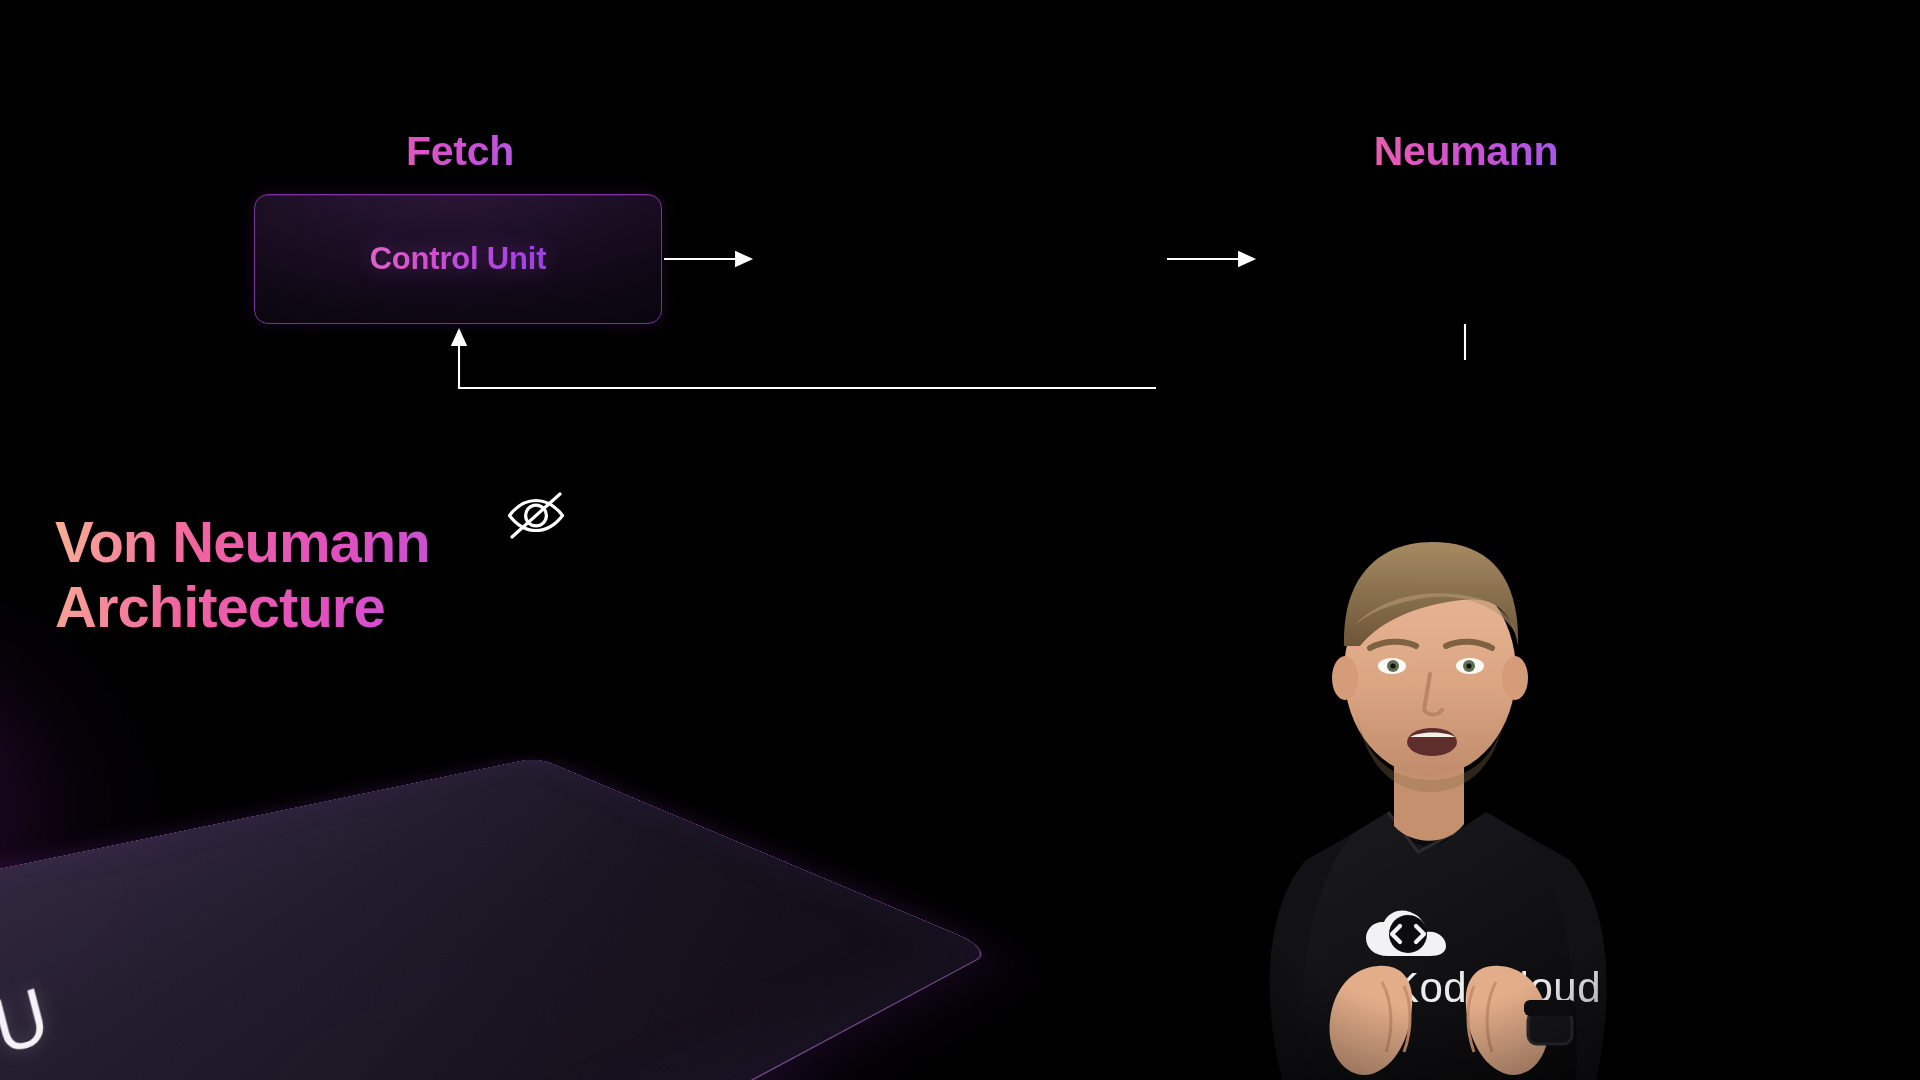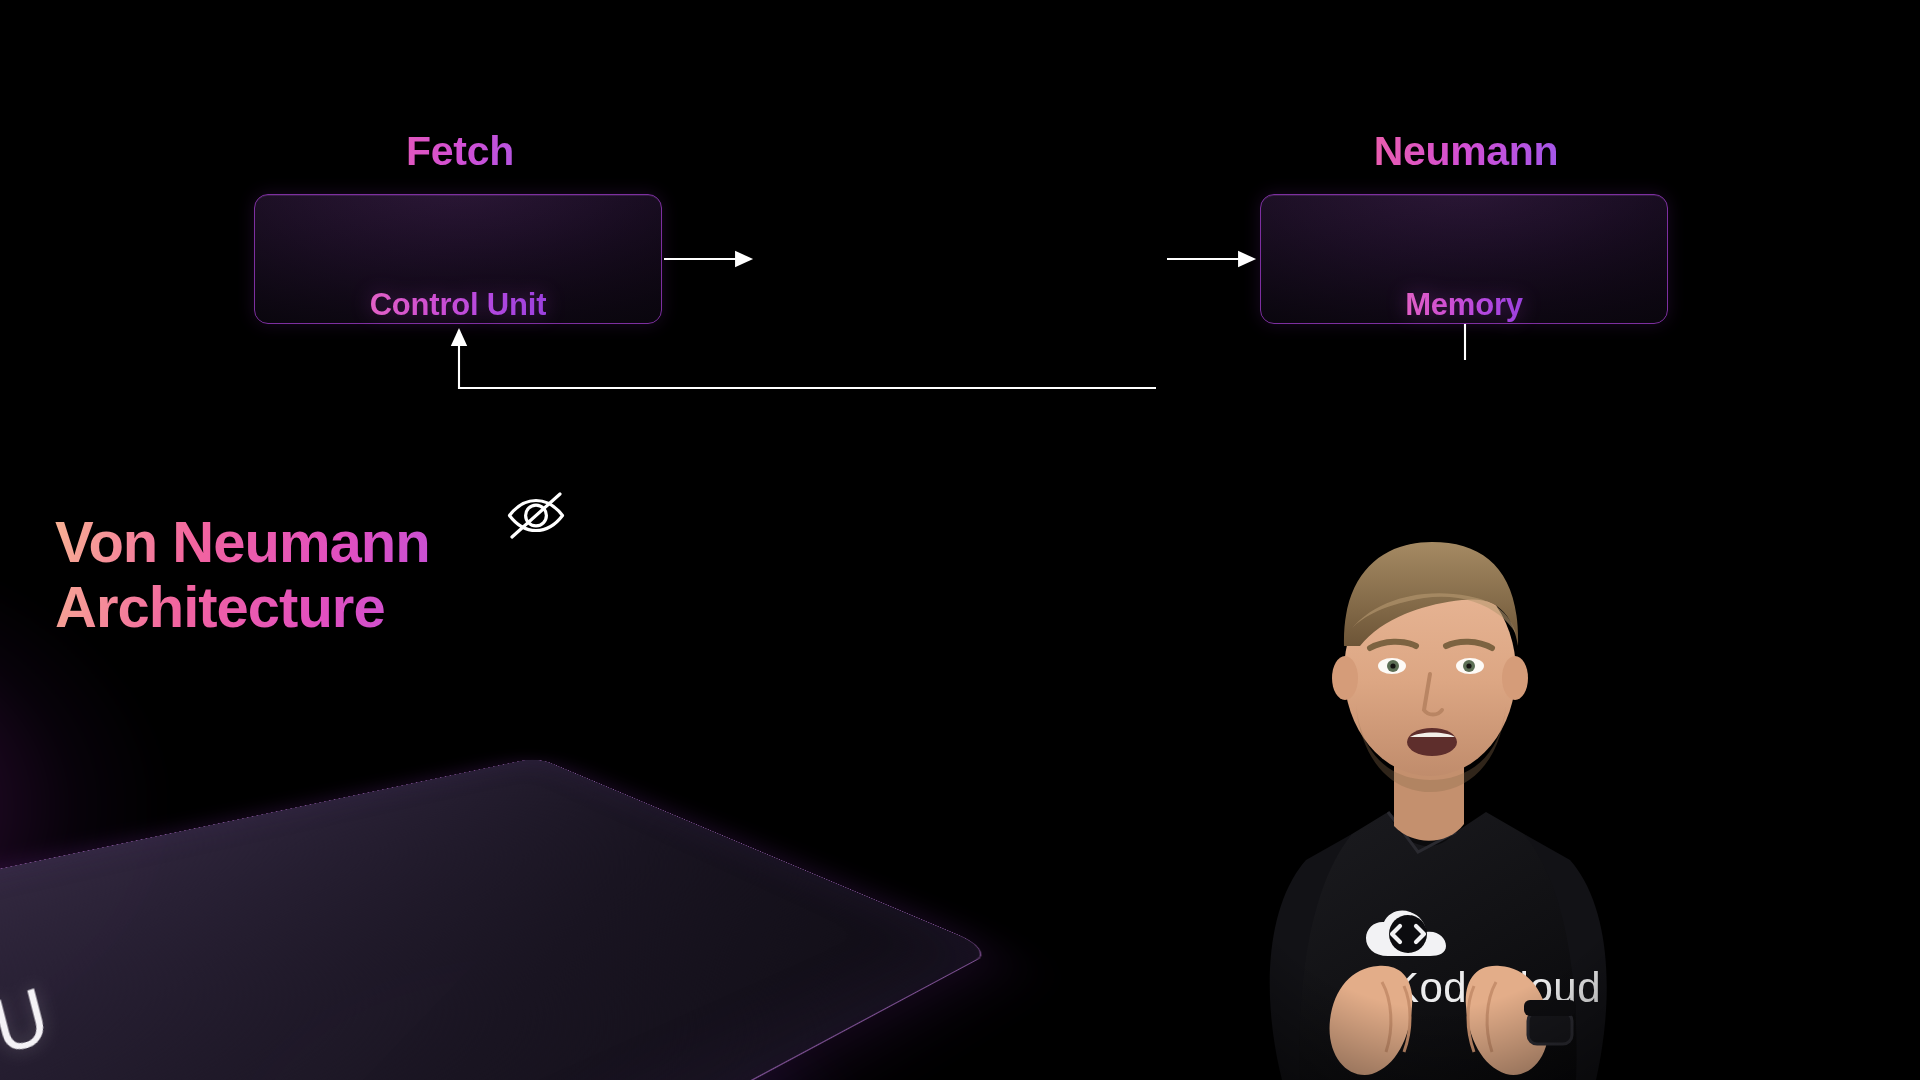--- a/index.html
+++ b/index.html
@@ -28,21 +28,21 @@
   .stage-label.l3{ left:1260px; width:412px; }
 
   .node{
     position:absolute; top:194px; height:130px; width:408px;
     border-radius:14px;
     border:1.6px solid #7d2fa0;
     background:
       radial-gradient(120% 160% at 50% -10%, rgba(150,60,190,.16) 0%, rgba(40,12,55,.30) 38%, rgba(10,6,14,.94) 78%),
       linear-gradient(165deg,#1a1220 0%,#140e1a 45%,#0a070d 100%);
     box-shadow:0 0 18px rgba(140,50,190,.18), inset 0 1px 0 rgba(190,110,230,.16);
-    display:flex; align-items:flex-end; justify-content:center;
+    display:flex; align-items:center; justify-content:center;
   }
   .node.n1{ left:254px; }
   .node.n2{ left:757px; }
   .node.n3{ left:1260px; }
 
   .node-label{
     font-size:31px; font-weight:bold; letter-spacing:-0.2px; white-space:nowrap;
     background:linear-gradient(95deg,#e261c6 0%,#cf4fd1 35%,#b348e0 68%,#9a40dd 100%);
     -webkit-background-clip:text; background-clip:text;
     -webkit-text-fill-color:transparent; color:transparent;
@@ -115,23 +115,20 @@
 
 <div id="stage">
 
   <div id="diagram">
 
     <div class="stage-label l1">Fetch</div>
     <div class="stage-label l3">Neumann</div>
 
     <div class="node n1">
       <span class="node-label">Control Unit</span>
-    </div>
-    <div class="node n3">
-      <span class="node-label">Memory</span>
     </div>
 
     <svg id="wires" viewBox="0 0 1920 420">
       <defs>
         <marker id="ah" markerWidth="9" markerHeight="9" refX="7.6" refY="4.5" orient="auto" markerUnits="strokeWidth">
           <path d="M0,0.6 L8.6,4.5 L0,8.4 z" fill="#ffffff"></path>
         </marker>
       </defs>
 
       <line x1="664" y1="259" x2="751" y2="259" stroke="#ffffff" stroke-width="2.1" marker-end="url(#ah)"></line>

